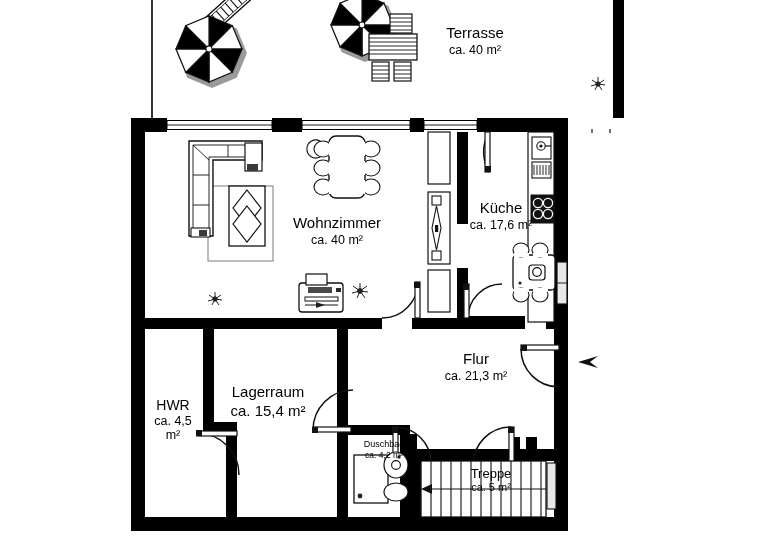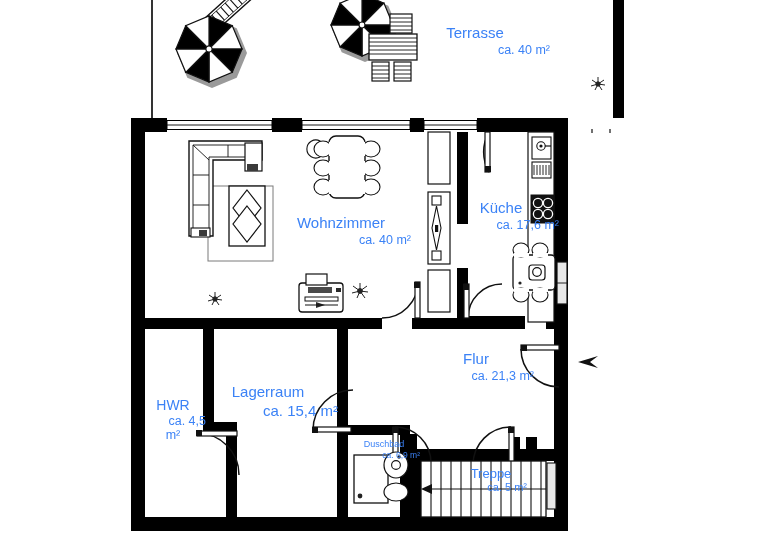--- a/index.html
+++ b/index.html
@@ -3,28 +3,28 @@
 <meta charset="utf-8">
 <title>Grundriss</title>
 <style>
   html,body{margin:0;padding:0;background:#ffffff;}
   body{
     width:768px;height:560px;overflow:hidden;position:relative;
     font-family:"Liberation Sans","DejaVu Sans",sans-serif;
     color:#1a1a1a;
   }
   #plan{position:absolute;left:0;top:0;width:768px;height:560px;}
-  .lbl{position:absolute;text-align:center;line-height:1.18;color:#3b82f6;
+  .lbl{position:absolute;text-align:center;line-height:1.18;color:#000000;
        white-space:nowrap;pointer-events:none;}
   .lbl .nm{display:block;font-weight:400;}
-  .lbl .ar{display:block;text-align:right;}
+  .lbl .ar{display:block;}
   
   .l-terrasse{left:400px;top:24px;width:150px;font-size:15px;}
   .l-terrasse .ar{font-size:12.5px;margin-top:1px;}
-  .l-wohn{left:260px;top:214px;width:140px;font-size:15px;padding-left:11px;}
+  .l-wohn{left:267px;top:214px;width:140px;font-size:15px;}
   .l-wohn .ar{font-size:12.5px;margin-top:1px;}
   .l-kueche{left:443px;top:199px;width:116px;font-size:15px;}
   .l-kueche .ar{font-size:12.5px;margin-top:1px;}
   .l-flur{left:418px;top:350px;width:116px;font-size:15px;}
   .l-flur .ar{font-size:12.5px;margin-top:1px;}
   .l-lager{left:198px;top:383px;width:140px;font-size:15px;}
   .l-lager .ar{font-size:15px;margin-top:1px;}
   .l-hwr{left:140px;top:398px;width:66px;font-size:14px;line-height:1.14;}
   .l-hwr .ar{font-size:12.5px;}
   .l-hwr .ar2{display:block;font-size:12.5px;}
@@ -443,19 +443,19 @@
 </div>
 
 <div class="lbl l-hwr">
   <span class="nm">HWR</span>
   <span class="ar">ca. 4,5</span>
   <span class="ar2">m²</span>
 </div>
 
 <div class="lbl l-dusch">
   <span class="nm">Duschbad</span>
-  <span class="ar">ca. 6,9 m²</span>
+  <span class="ar">ca. 4,2 m²</span>
 </div>
 
 <div class="lbl l-treppe">
   <span class="nm">Treppe</span>
   <span class="ar">ca. 5 m²</span>
 </div>
 
 </body></html>

